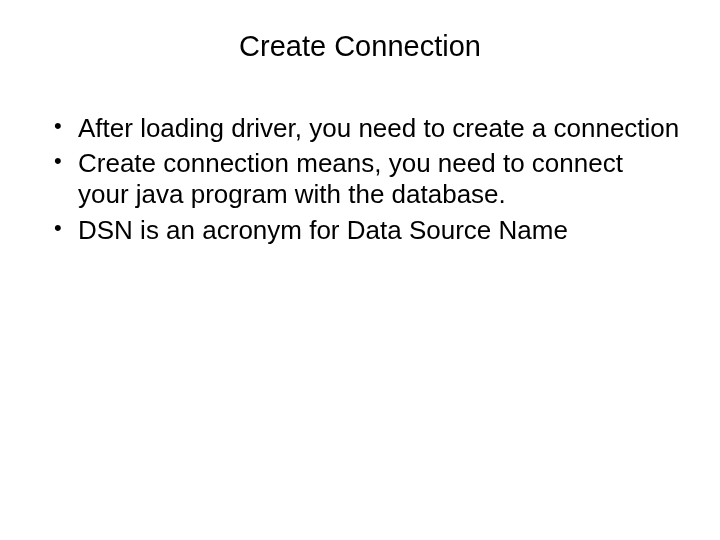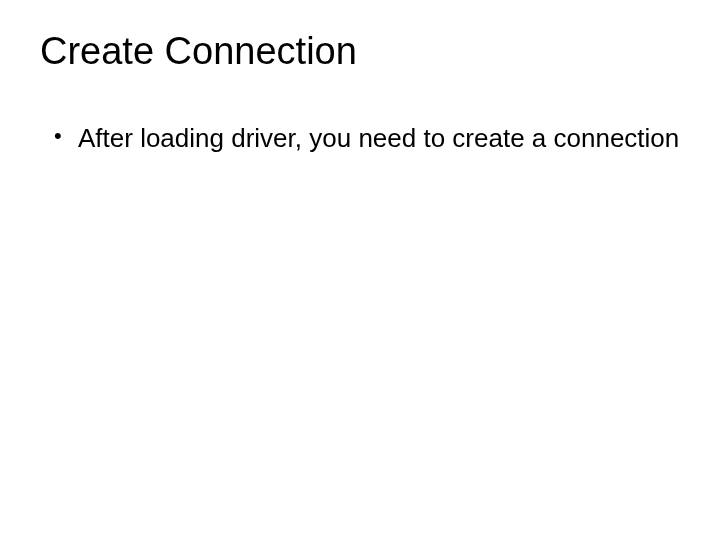--- a/index.html
+++ b/index.html
@@ -6,22 +6,23 @@
     body {
       width: 720px;
       height: 540px;
       background: #ffffff;
       font-family: Arial, Helvetica, sans-serif;
       color: #000000;
       padding: 30px 40px;
       position: relative;
     }
     .title {
-      font-size: 38px;
+      font-size: 29px;
       font-weight: 400;
+      text-align: center;
       margin-bottom: 50px;
       margin-top: 0;
     }
     .bullets {
       list-style: none;
       padding-left: 10px;
     }
     .bullets li {
       font-size: 26px;
       line-height: 1.2;
@@ -37,13 +38,15 @@
       font-size: 22px;
     }
   </style>
 </head>
 <body>
 
 <h1 class="title">Create Connection</h1>
 
 <ul class="bullets">
   <li>After loading driver, you need to create a connection</li>
+  <li>Create connection means, you need to connect your java program with the database.</li>
+  <li>DSN is an acronym for Data Source Name</li>
 </ul>
 
 </body></html>

